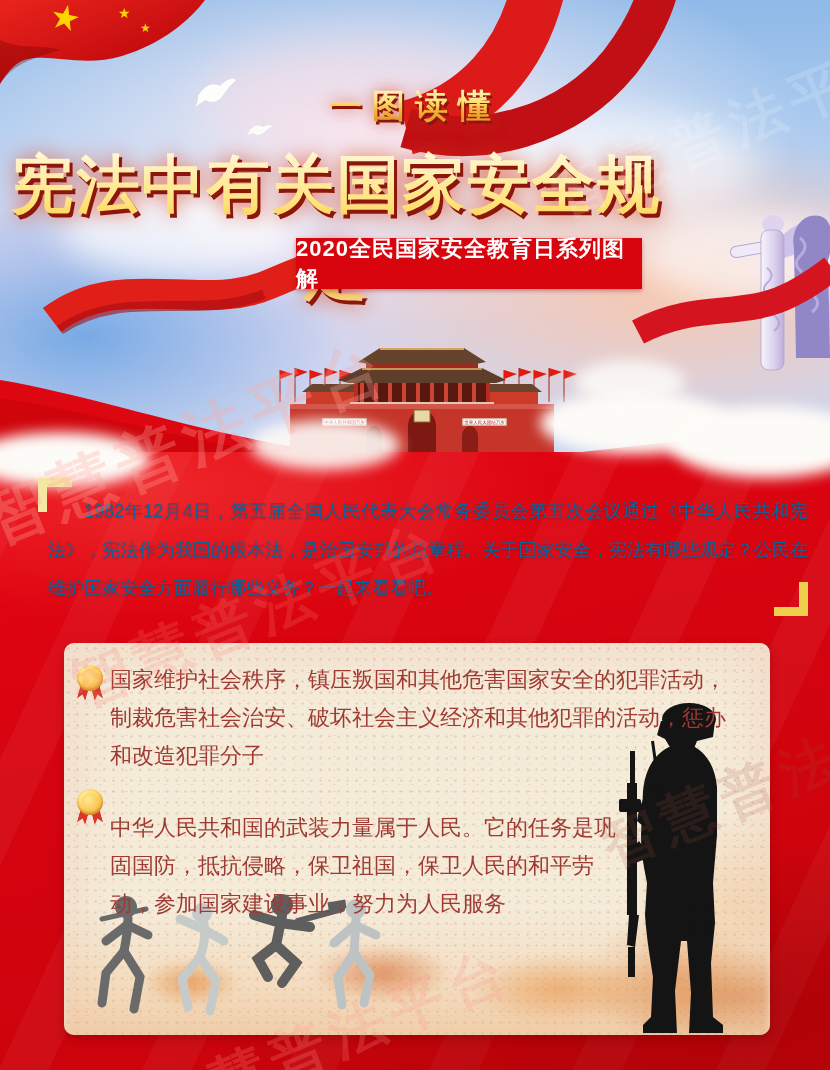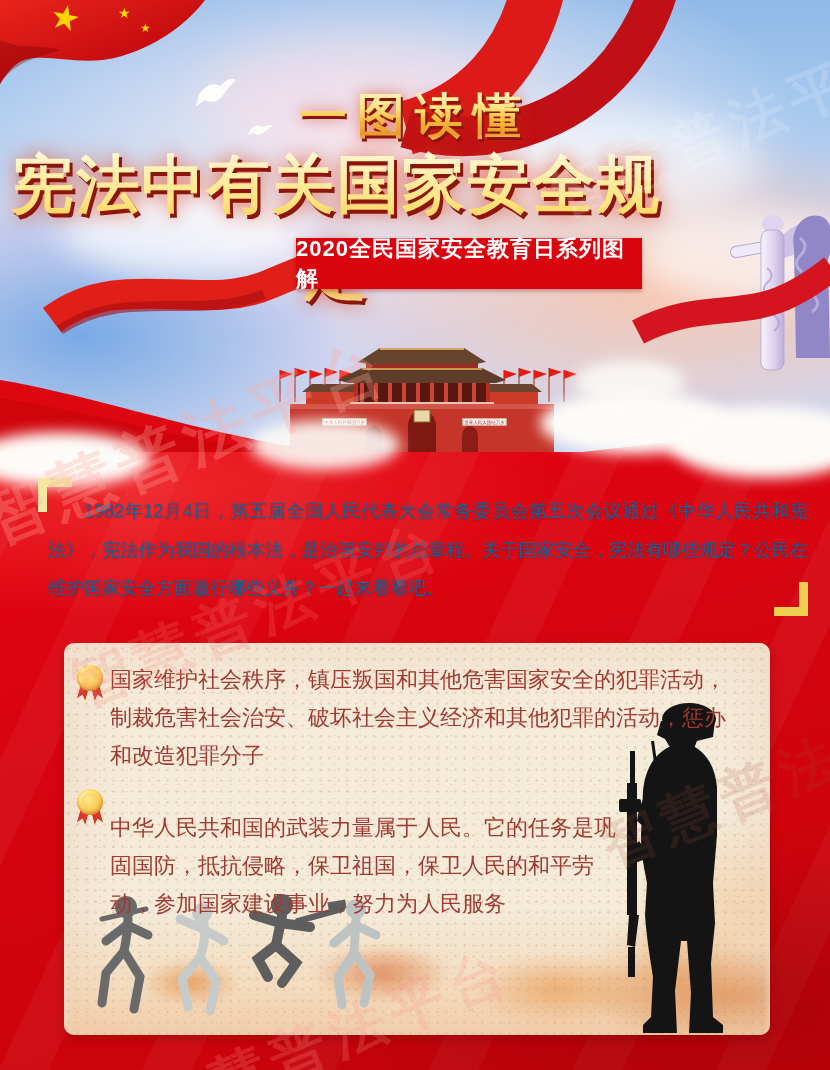--- a/index.html
+++ b/index.html
@@ -17,21 +17,21 @@
 
   
   .flag-svg{position:absolute;left:0;top:0;z-index:3;}
   .dove{position:absolute;z-index:3;}
   .ribbons{position:absolute;left:0;top:0;z-index:2;}
   .huabiao{position:absolute;left:714px;top:206px;z-index:1;}
   .huabiao2{position:absolute;left:788px;top:208px;z-index:1;}
 
   
   .title-small{position:absolute;left:0;top:84px;width:830px;text-align:center;z-index:6;
-    font-size:48px;font-weight:bold;letter-spacing:10px;
+    font-size:33px;font-weight:bold;letter-spacing:10px;
     background:linear-gradient(180deg,#fff8d8 0%,#ffe37c 38%,#f3b83c 58%,#e89a2c 78%,#fff0a8 100%);
     -webkit-background-clip:text;background-clip:text;color:transparent;
     filter:drop-shadow(2px 3px 0 #8c150c) drop-shadow(0 0 8px rgba(200,40,10,.55));}
   .title-main{position:absolute;left:0;top:142px;width:673px;text-align:center;z-index:6;
     font-size:63px;font-weight:bold;letter-spacing:2px;
     background:linear-gradient(180deg,#fffbe4 0%,#ffe278 36%,#f5bd3e 56%,#e8992a 76%,#ffefae 100%);
     -webkit-background-clip:text;background-clip:text;color:transparent;
     filter:drop-shadow(3px 4px 0 #8c150c) drop-shadow(0 0 10px rgba(220,60,20,.6));}
   .banner{position:absolute;left:296px;top:238px;width:346px;height:51px;z-index:6;
     background:#d8040e;color:#fff;font-size:22px;font-weight:bold;letter-spacing:1px;

